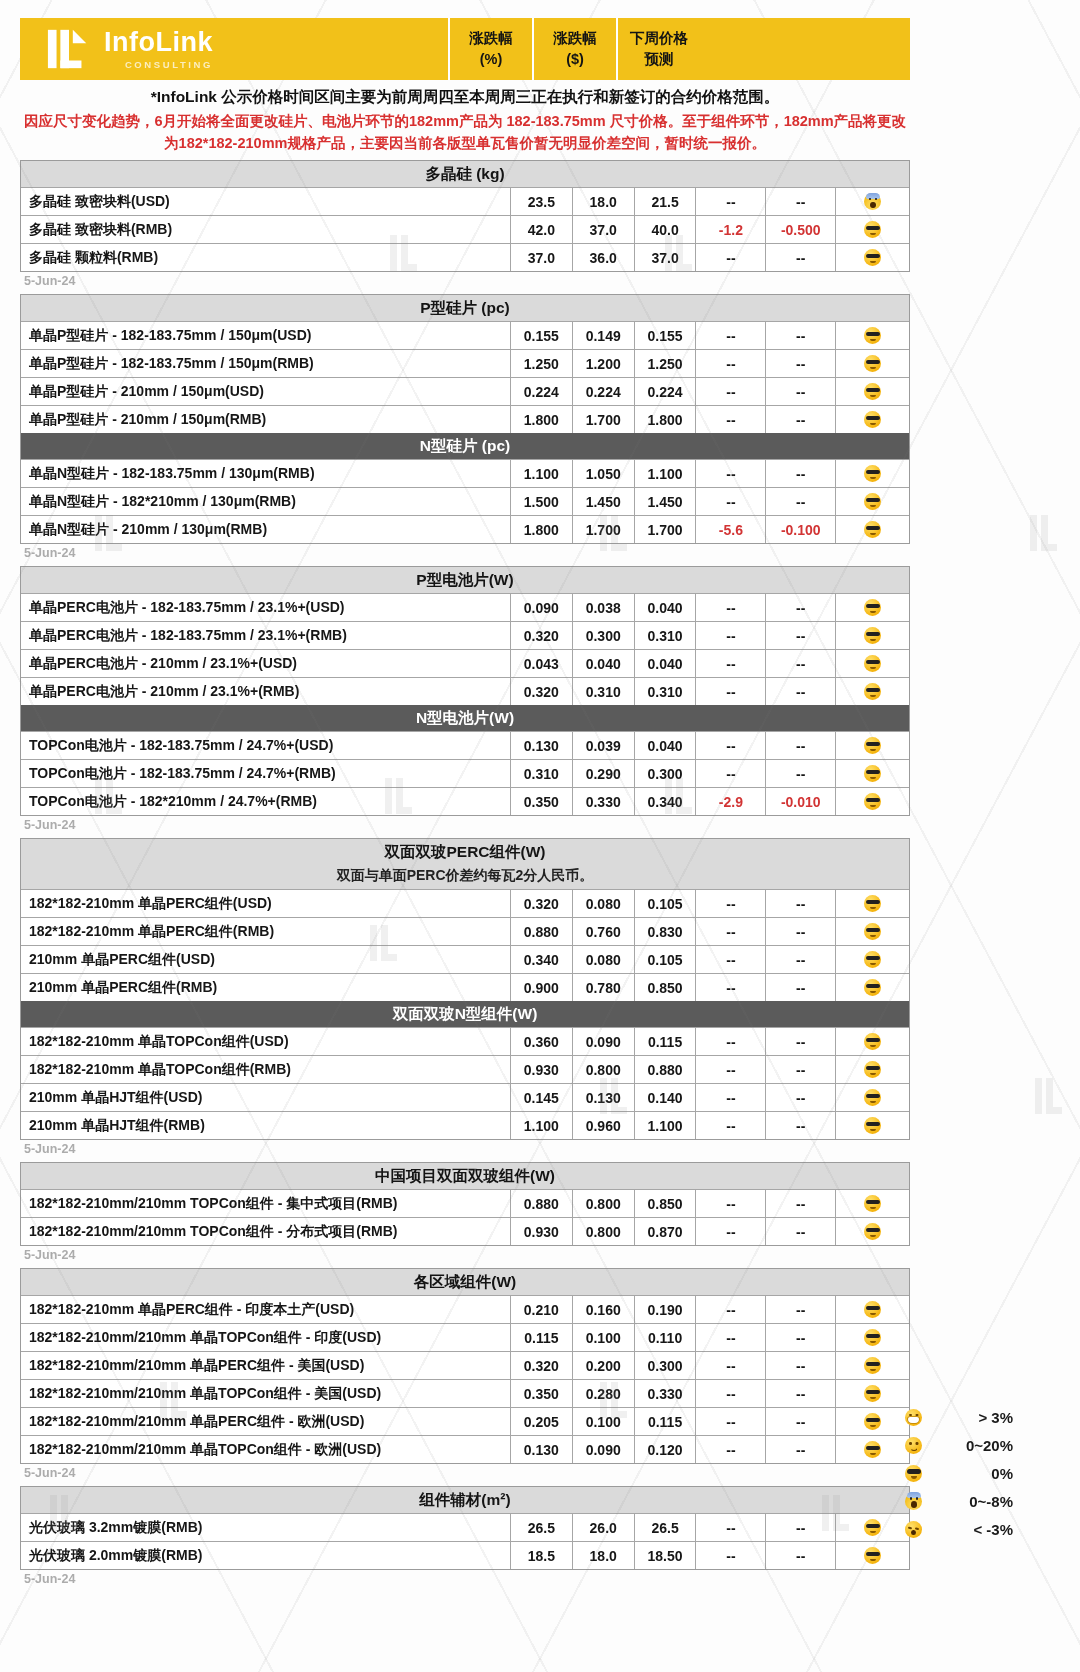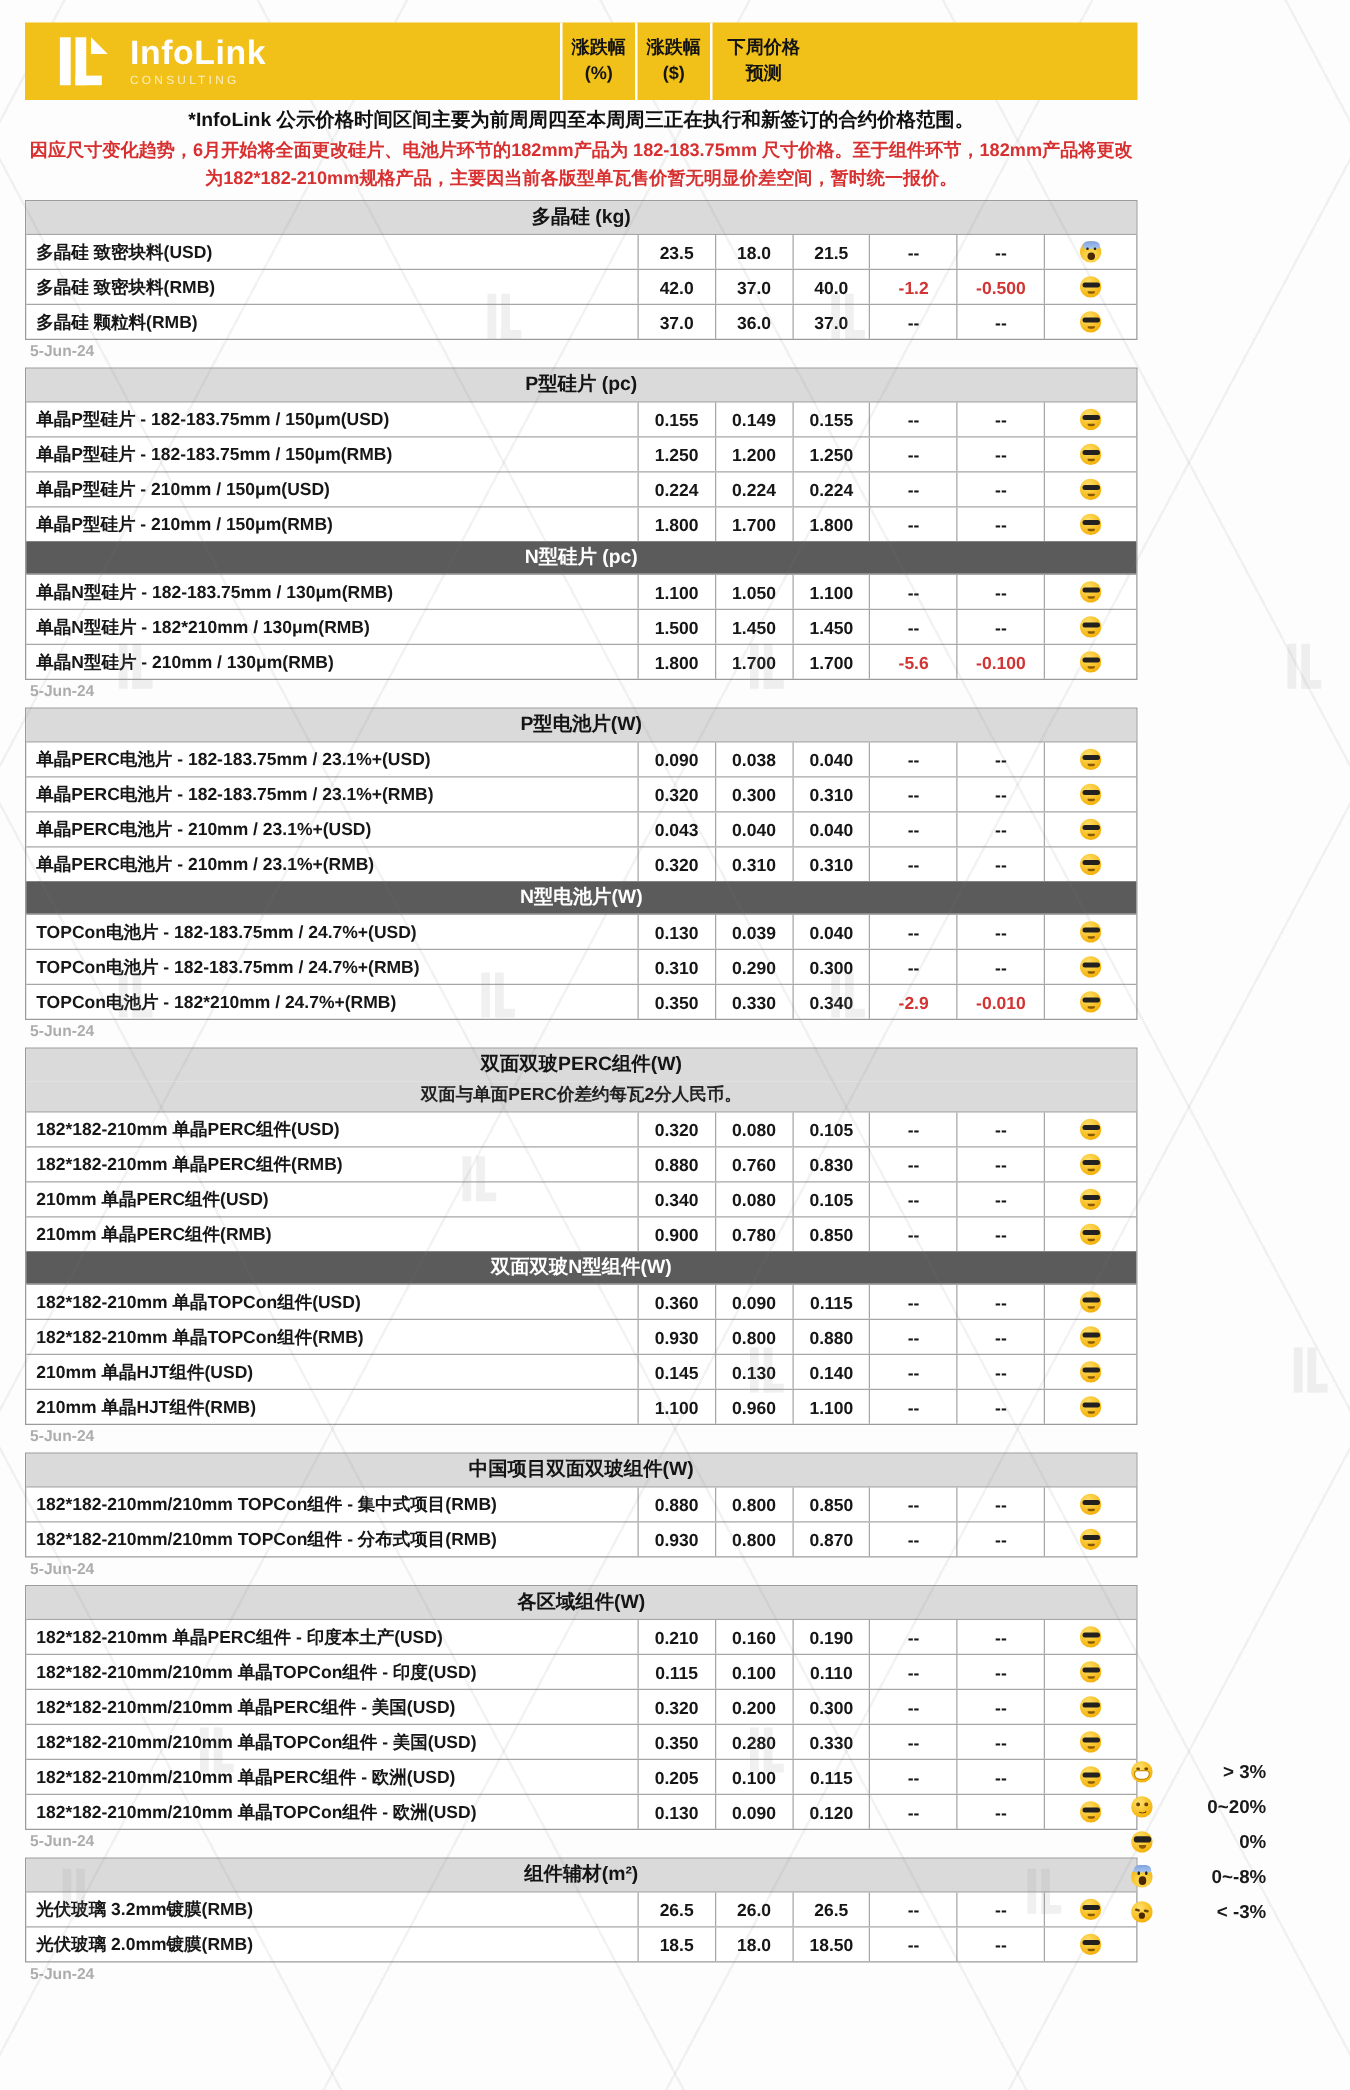--- a/index.html
+++ b/index.html
@@ -14,26 +14,26 @@
   .wm{position:absolute;width:26px;height:36px;opacity:.13;pointer-events:none;}
   .wm::before{content:"";position:absolute;left:0;top:0;width:7px;height:36px;background:#8f8f8f;}
   .wm::after{content:"";position:absolute;left:11px;top:0;width:16px;height:36px;box-sizing:border-box;
     border-left:7px solid #8f8f8f;border-bottom:7px solid #8f8f8f;}
 
   
   .topbar{position:relative;margin:18px 0 0 20px;width:890px;height:62px;background:#F2C119;display:flex;align-items:stretch;}
   .logo-cell{width:428px;display:flex;align-items:center;padding-left:26px;box-sizing:border-box;}
   .brand-stack{margin-left:12px;line-height:1;}
   .brand{color:#fff;font-size:27px;font-weight:700;letter-spacing:.5px;}
-  .brand-sub{color:rgba(255,255,255,.72);font-size:9.5px;font-weight:400;letter-spacing:2.6px;margin-top:4px;}
+  .brand-sub{color:rgba(255,255,255,.72);font-size:9.5px;font-weight:700;letter-spacing:2.6px;margin-top:4px;text-align:right;}
   .hd{display:flex;flex-direction:column;align-items:center;justify-content:center;border-left:2px solid #fff;
       box-sizing:border-box;color:#141414;font-weight:700;line-height:1.45;text-align:center;}
   .hd-spot{width:186px;font-size:16.5px;}
   .hd-spot .l2{font-size:15px;}
-  .hd-s{width:60px;font-size:14.5px;text-align:right;}
+  .hd-s{width:84px;font-size:14.5px;text-align:right;}
   .hd-f{width:84px;font-size:14.5px;}
 
   
   .notice-black{margin:6px 0 0 20px;width:890px;text-align:center;font-size:15.5px;font-weight:700;color:#111;line-height:22px;}
   .notice-red{margin:2px 0 0 20px;width:890px;text-align:center;font-size:14.5px;font-weight:700;color:#D83030;line-height:22px;}
 
   
   .tbl{width:890px;margin:6px 0 0 20px;border:1px solid #9b9b9b;box-sizing:border-box;background:#fff;}
   .sec-hd{background:#DADADA;text-align:center;font-weight:700;font-size:15.5px;color:#141414;height:26px;line-height:26px;}
   .sec-hd.dark{background:#5B5B5B;color:#fff;}

